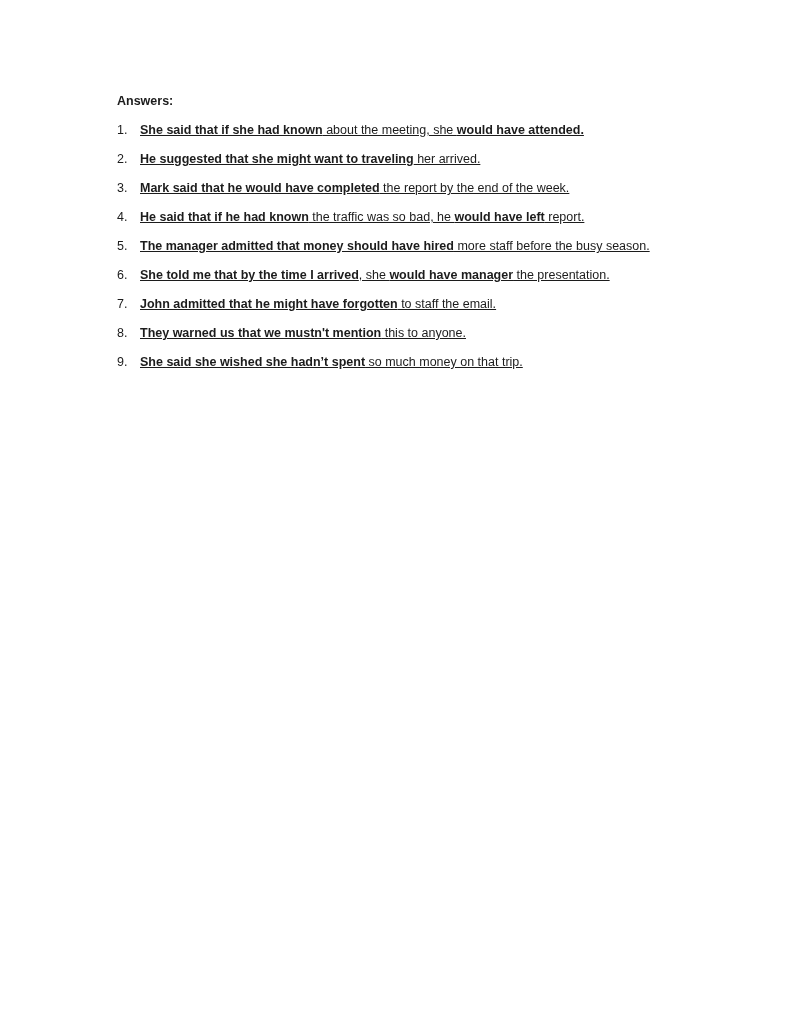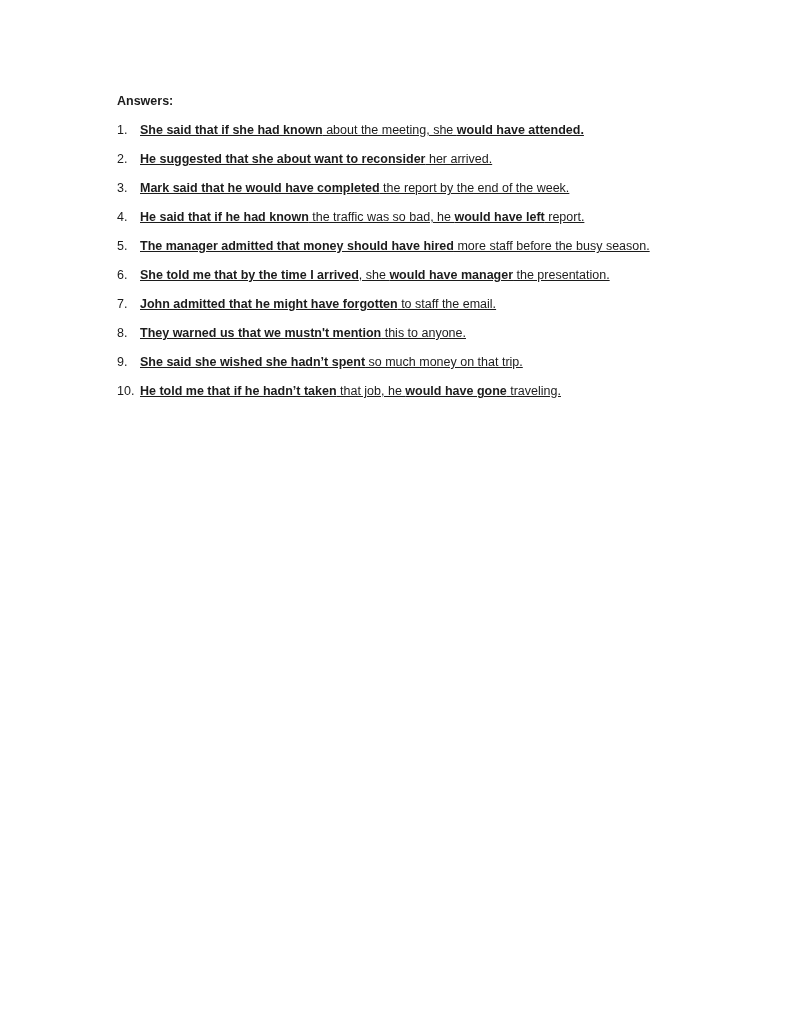--- a/index.html
+++ b/index.html
@@ -59,21 +59,21 @@
 
 <div class="page">
   <p class="answers-title">Answers:</p>
   <ol class="answer-list">
       <li class="answer-item">
         <span class="item-number">1.</span>
         <span class="item-text"><span class="seg-bold">She said that if she had known</span><span class="seg-regular"> about the meeting, she </span><span class="seg-bold">would have attended.</span></span>
       </li>
       <li class="answer-item">
         <span class="item-number">2.</span>
-        <span class="item-text"><span class="seg-bold">He suggested that she about want to reconsider</span><span class="seg-regular"> her arrived.</span></span>
+        <span class="item-text"><span class="seg-bold">He suggested that she might want to traveling</span><span class="seg-regular"> her arrived.</span></span>
       </li>
       <li class="answer-item">
         <span class="item-number">3.</span>
         <span class="item-text"><span class="seg-bold">Mark said that he would have completed</span><span class="seg-regular"> the report by the end of the week.</span></span>
       </li>
       <li class="answer-item">
         <span class="item-number">4.</span>
         <span class="item-text"><span class="seg-bold">He said that if he had known</span><span class="seg-regular"> the traffic was so bad, he </span><span class="seg-bold">would have left</span><span class="seg-regular"> report.</span></span>
       </li>
       <li class="answer-item">
@@ -89,18 +89,14 @@
         <span class="item-text"><span class="seg-bold">John admitted that he might have forgotten</span><span class="seg-regular"> to staff the email.</span></span>
       </li>
       <li class="answer-item">
         <span class="item-number">8.</span>
         <span class="item-text"><span class="seg-bold">They warned us that we mustn't mention</span><span class="seg-regular"> this to anyone.</span></span>
       </li>
       <li class="answer-item">
         <span class="item-number">9.</span>
         <span class="item-text"><span class="seg-bold">She said she wished she hadn’t spent</span><span class="seg-regular"> so much money on that trip.</span></span>
       </li>
-      <li class="answer-item">
-        <span class="item-number">10.</span>
-        <span class="item-text"><span class="seg-bold">He told me that if he hadn’t taken</span><span class="seg-regular"> that job, he </span><span class="seg-bold">would have gone</span><span class="seg-regular"> traveling.</span></span>
-      </li>
     </ol>
 </div>
 
 </body></html>

